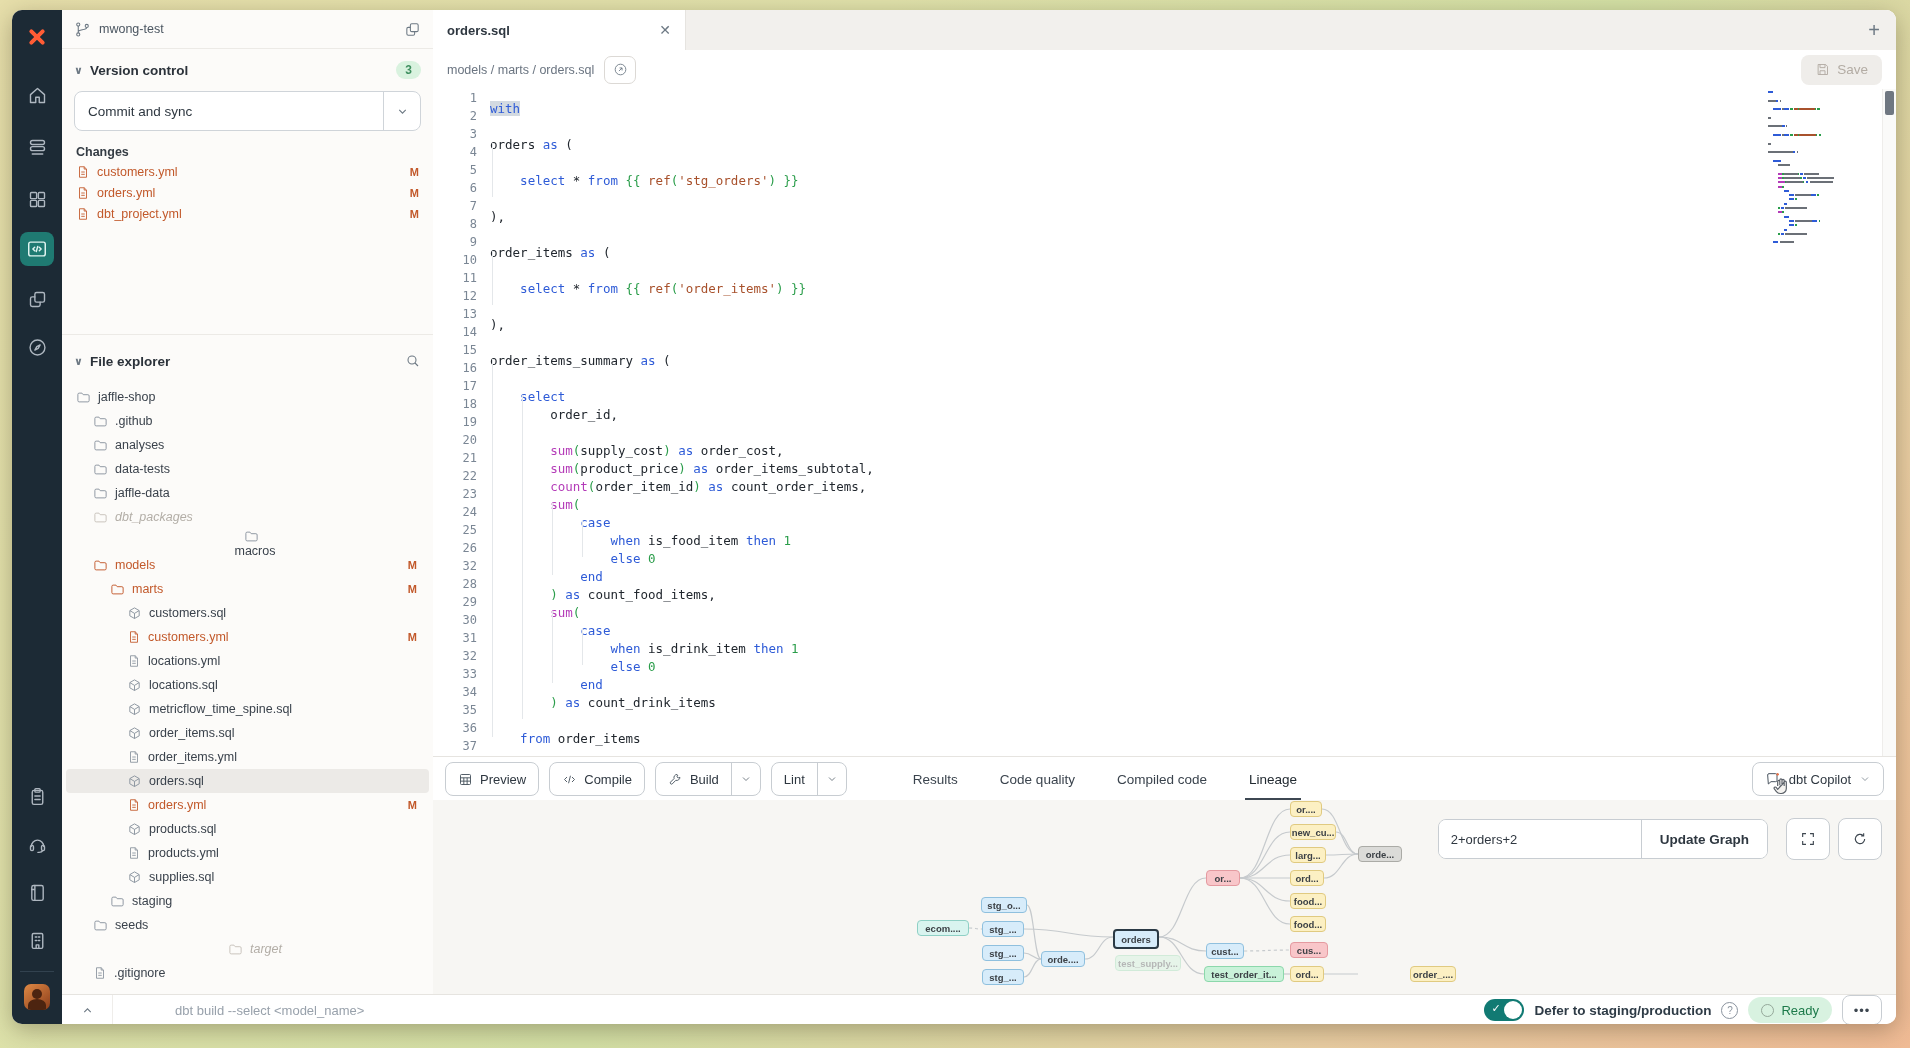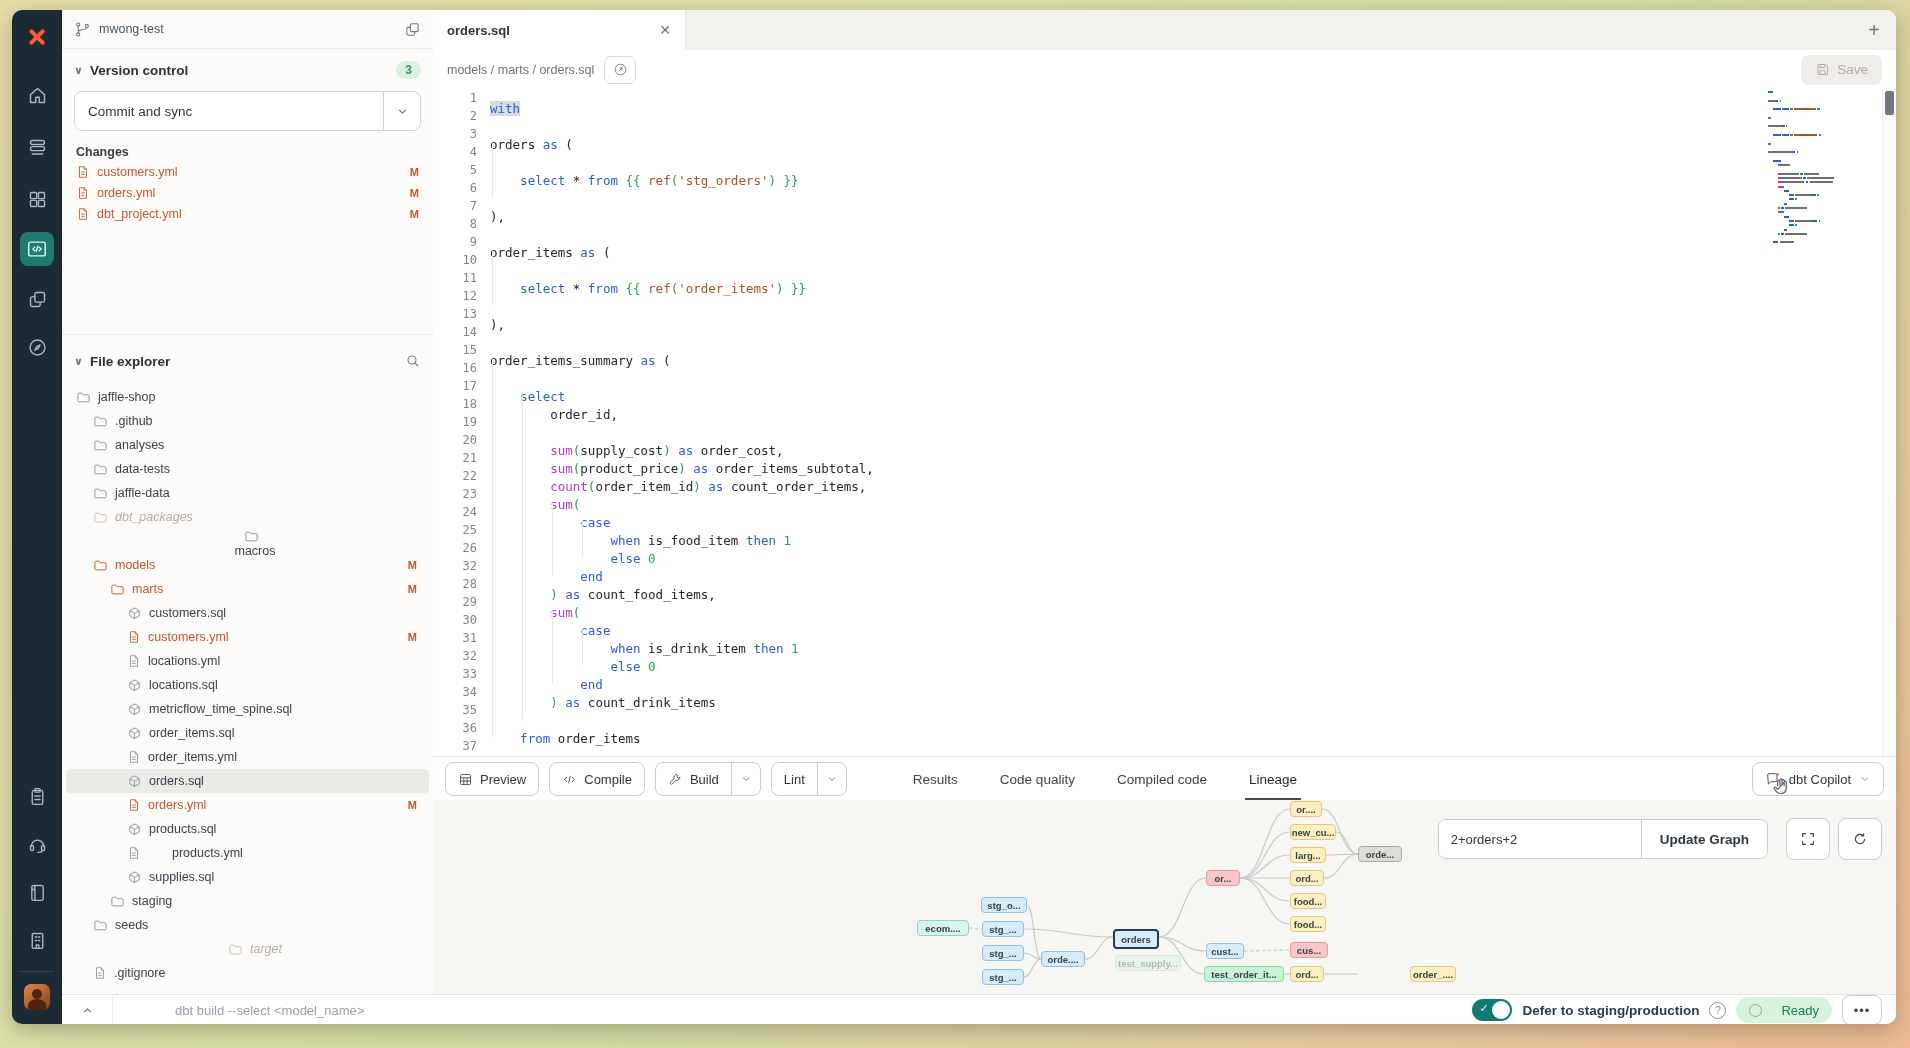--- a/index.html
+++ b/index.html
@@ -100,21 +100,21 @@
   
   #statusbar{position:absolute;left:50px;right:0;top:984px;height:30px;background:#fff;border-top:1px solid #e6e4e0;display:flex;align-items:center;}
   #sb-chevron{width:50px;height:100%;display:flex;align-items:center;justify-content:center;color:#6c7883;font-size:12px;border-right:1px solid #efedea;}
   #sb-cmd{margin-left:62px;font-size:13px;color:#98a1ab;}
   #sb-right{margin-left:auto;display:flex;align-items:center;gap:10px;padding-right:14px;}
   #defer-toggle{width:40px;height:22px;border-radius:11px;background:#117a73;position:relative;}
   #defer-toggle:before{content:"✓";position:absolute;left:7px;top:3px;color:#fff;font-size:11px;}
   #defer-toggle:after{content:"";position:absolute;right:2px;top:2px;width:18px;height:18px;border-radius:50%;background:#fff;}
   #defer-label{font-size:13.5px;font-weight:bold;color:#2e3b46;}
   .q-icon{width:15px;height:15px;border:1.3px solid #8a939e;border-radius:50%;color:#8a939e;font-size:10px;display:flex;align-items:center;justify-content:center;}
-  #ready-pill{height:26px;border-radius:13px;background:#d8f2e0;color:#1d7a4a;font-size:13px;display:flex;align-items:center;padding:0 13px;gap:19px;}
+  #ready-pill{height:26px;border-radius:13px;background:#d8f2e0;color:#1d7a4a;font-size:13px;display:flex;align-items:center;padding:0 13px;gap:7px;}
   #ready-pill i{width:11px;height:11px;border:1.5px solid #95a89a;border-radius:50%;display:block;}
   #more-btn{width:38px;height:28px;border:1px solid #c8cdd2;border-radius:8px;background:#fff;display:flex;align-items:center;justify-content:center;color:#3e4750;font-size:13px;letter-spacing:1px;}
 </style>
 </head>
 <body>
 
 <div id="window">
 
   <nav id="rail">
     <div class="rail-icon" style="margin-top:10px;">
@@ -384,21 +384,21 @@
           <span>orders.yml</span>
           <span class="m-badge">M</span>
         </div>
         <div class="tree-row" style="padding-left: 61px;">
           <svg width="15" height="15" viewBox="0 0 24 24">
             <path d="M12 3l7.5 4.3v8.4L12 20l-7.5-4.3V7.3z"></path>
             <path d="M12 11.8L4.8 7.5M12 11.8l7.2-4.3M12 11.8V20"></path>
           </svg>
           <span>products.sql</span>
         </div>
-        <div class="tree-row" style="padding-left: 61px; gap: 24px;">
+        <div class="tree-row" style="padding-left: 61px;">
           <svg width="14" height="14" viewBox="0 0 24 24">
             <path d="M6 3h8l4 4v14H6z"></path>
             <path d="M14 3v4h4M9 12h6M9 16h6"></path>
           </svg>
           <span>products.yml</span>
         </div>
         <div class="tree-row" style="padding-left: 61px;">
           <svg width="15" height="15" viewBox="0 0 24 24">
             <path d="M12 3l7.5 4.3v8.4L12 20l-7.5-4.3V7.3z"></path>
             <path d="M12 11.8L4.8 7.5M12 11.8l7.2-4.3M12 11.8V20"></path>

